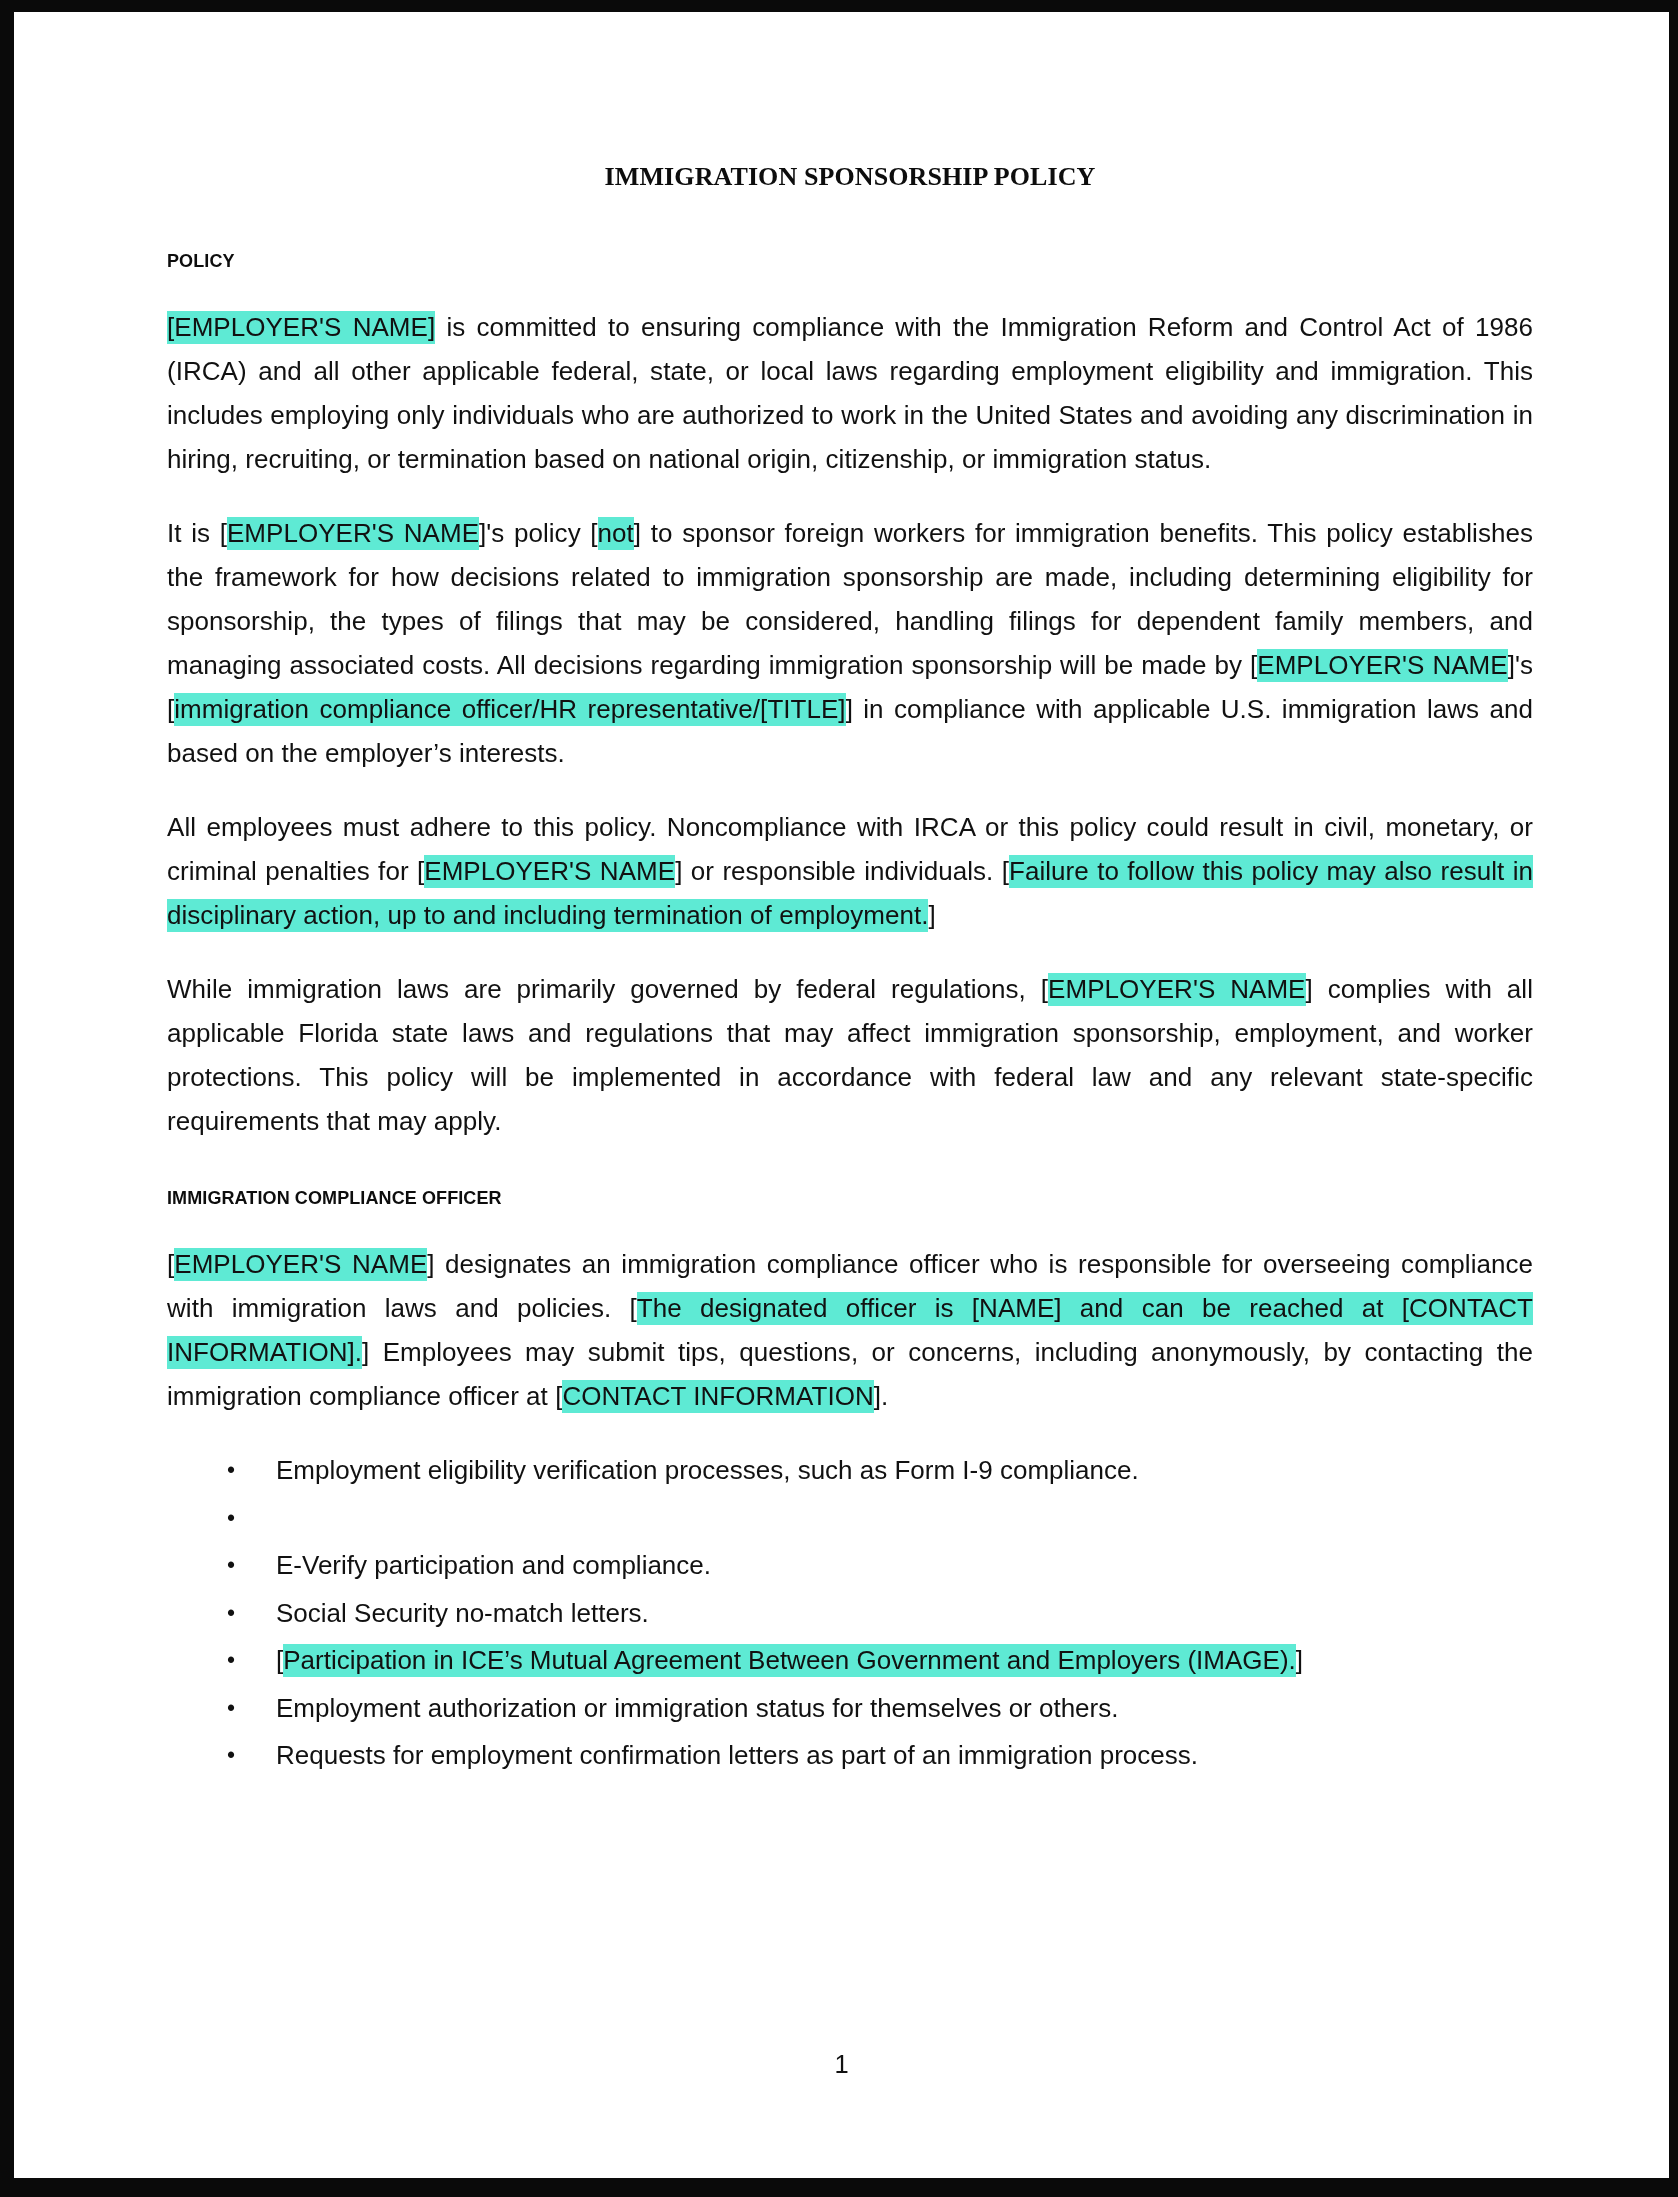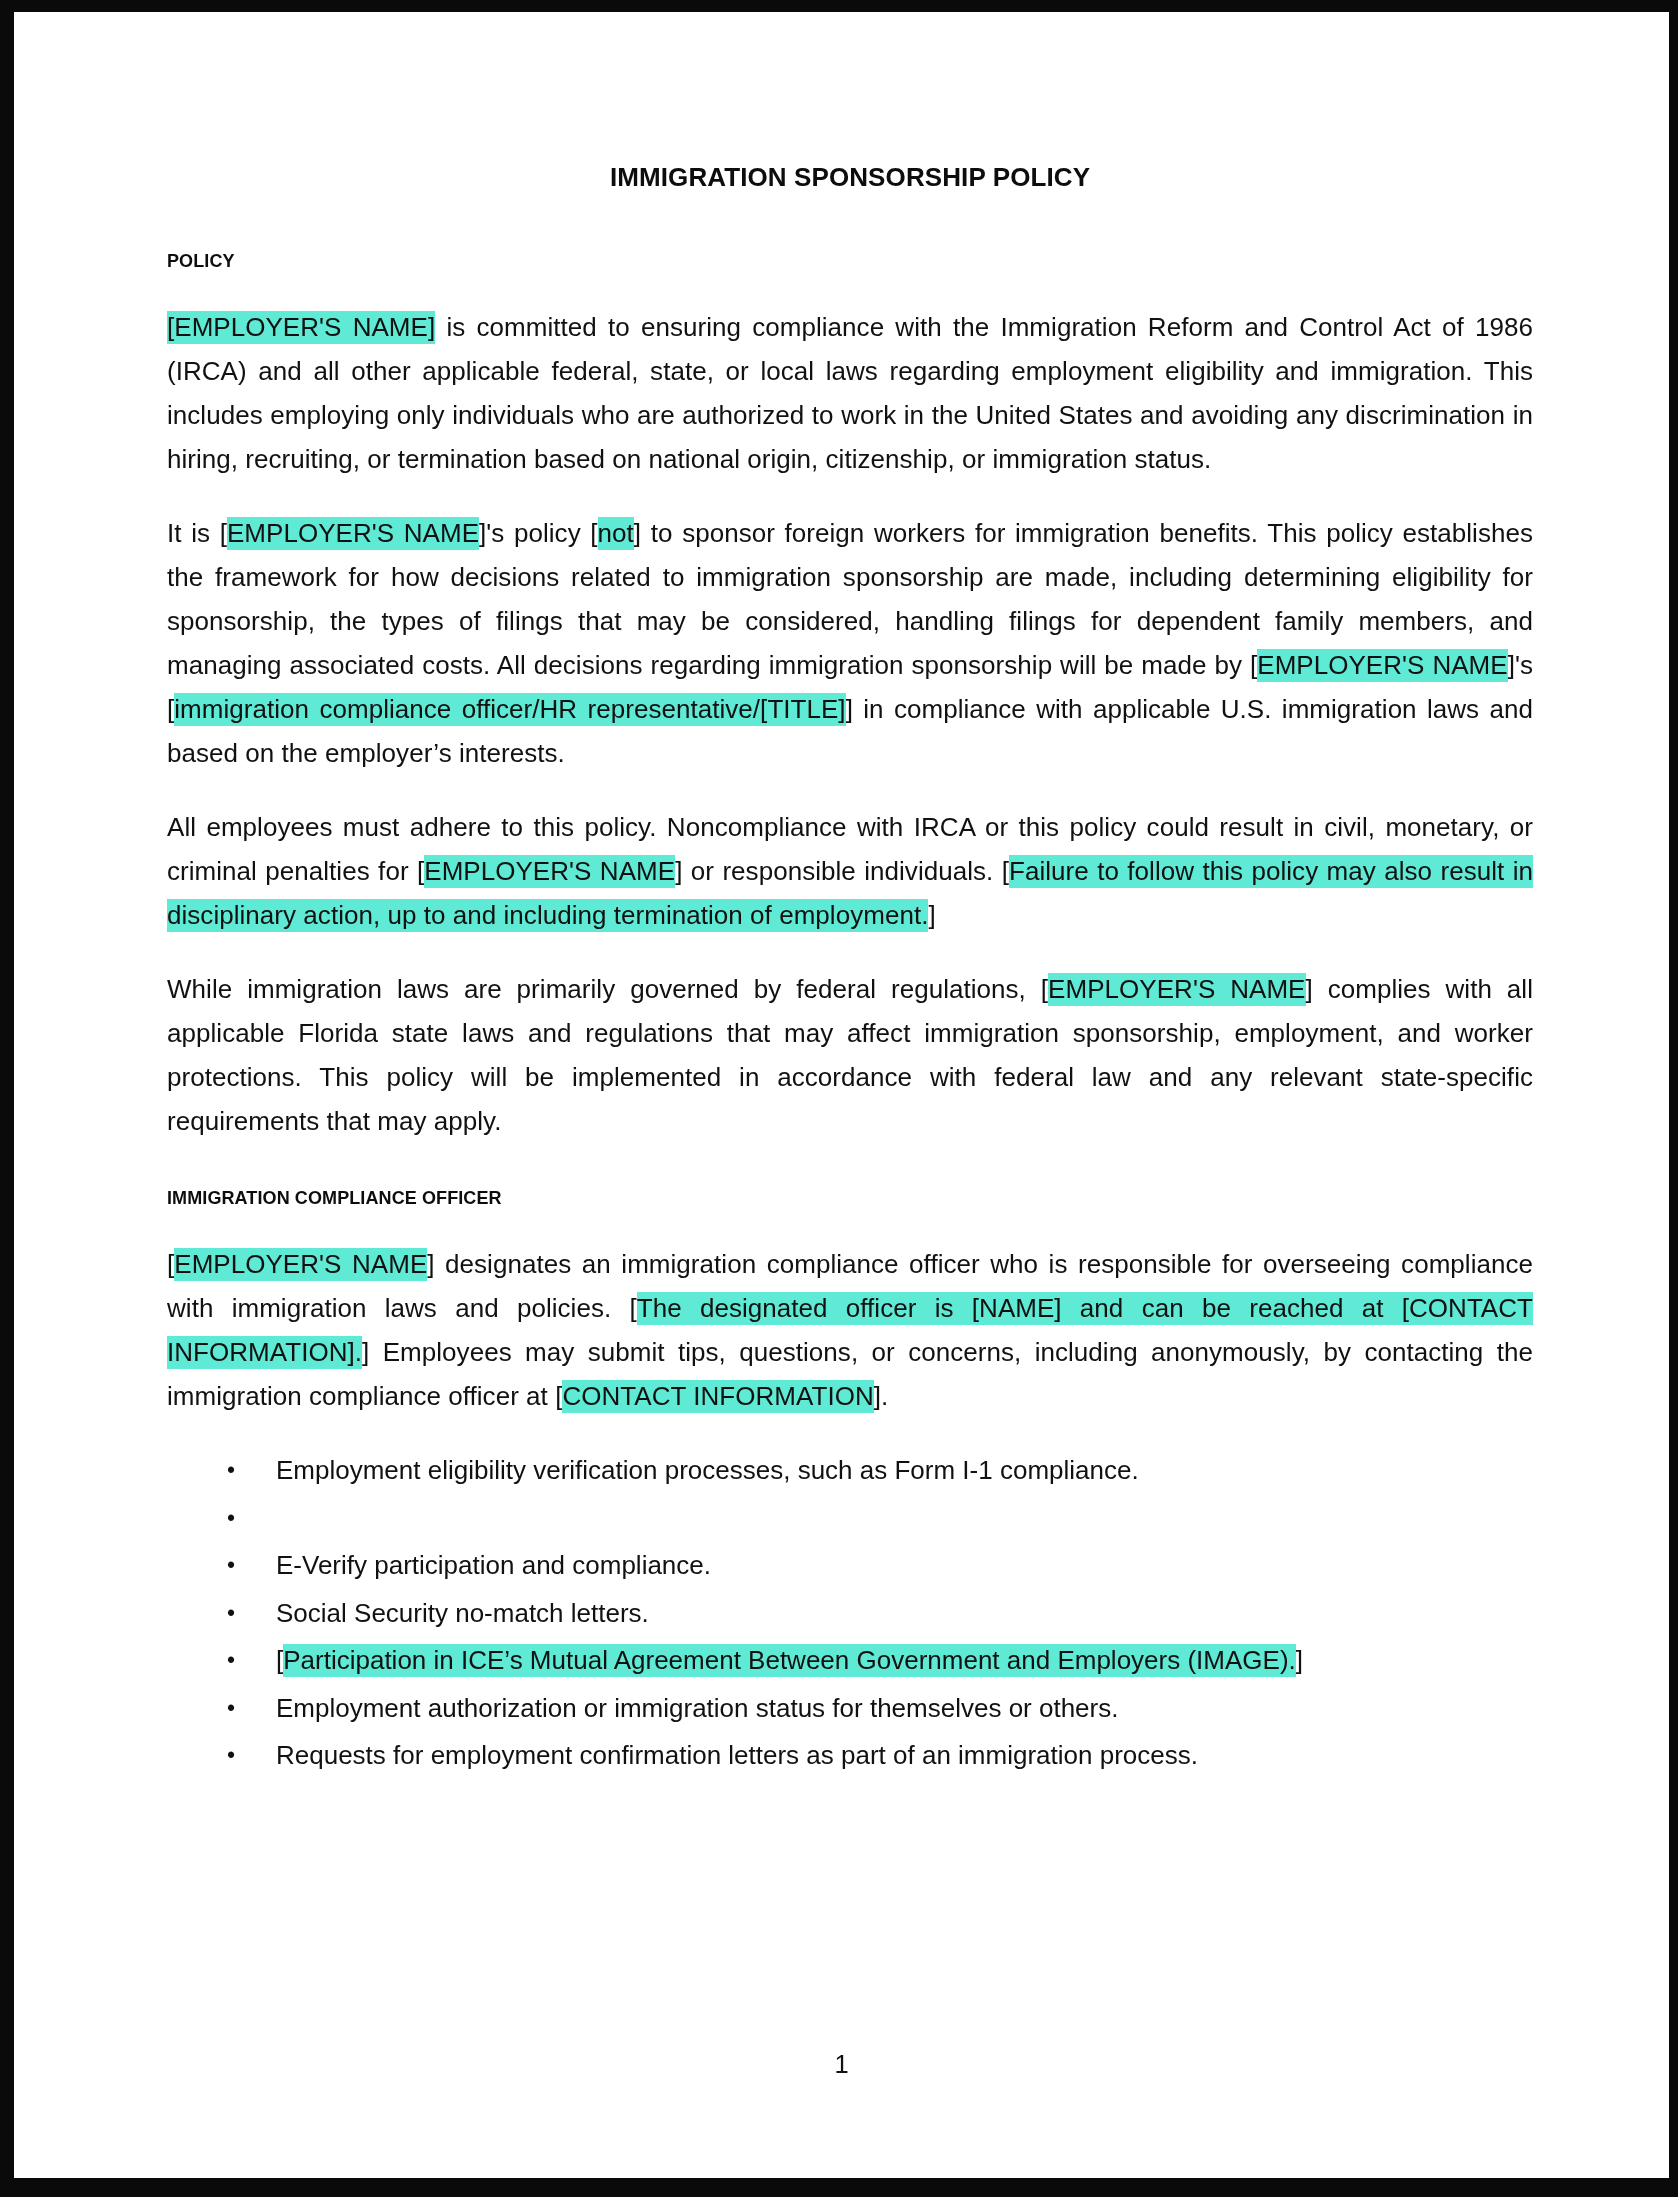--- a/index.html
+++ b/index.html
@@ -46,20 +46,21 @@
   }
 
   .doc-title {
     text-align: center;
     font-size: 26px;
     font-weight: bold;
     color: #0d0d0d;
     letter-spacing: 0.1px;
     margin: 0 0 56px 0;
     line-height: 1.25;
+    font-family: Liberation Serif, serif;
   }
 
   .section-heading {
     font-size: 18px;
     font-weight: bold;
     color: #0d0d0d;
     margin: 0 0 32px 0;
     line-height: 1.3;
     letter-spacing: 0.1px;
   }
@@ -156,21 +157,21 @@
       <div class="section-heading" style="margin-top:44px;">IMMIGRATION COMPLIANCE OFFICER</div>
 
       <p class="para">
         <span>[</span><span class="hl">EMPLOYER'S NAME</span><span>] designates an immigration compliance officer who is responsible for overseeing compliance with immigration laws and policies. [</span><span class="hl">The designated officer is [NAME] and can be reached at [CONTACT INFORMATION].</span><span>] Employees may submit tips, questions, or concerns, including anonymously, by contacting the immigration compliance officer at [</span><span class="hl">CONTACT INFORMATION</span><span>].</span>
       </p>
 
 
       <ul class="bullet-list">
 
         <li class="bullet-item short">
-          <span class="bullet-dot">•</span><span>Employment eligibility verification processes, such as Form I-1 compliance.</span>
+          <span class="bullet-dot">•</span><span>Employment eligibility verification processes, such as Form I-9 compliance.</span>
         </li>
 
         <li class="bullet-item">
           <span class="bullet-dot">•</span>
         </li>
 
         <li class="bullet-item short">
           <span class="bullet-dot">•</span><span>E-Verify participation and compliance.</span>
         </li>
 

